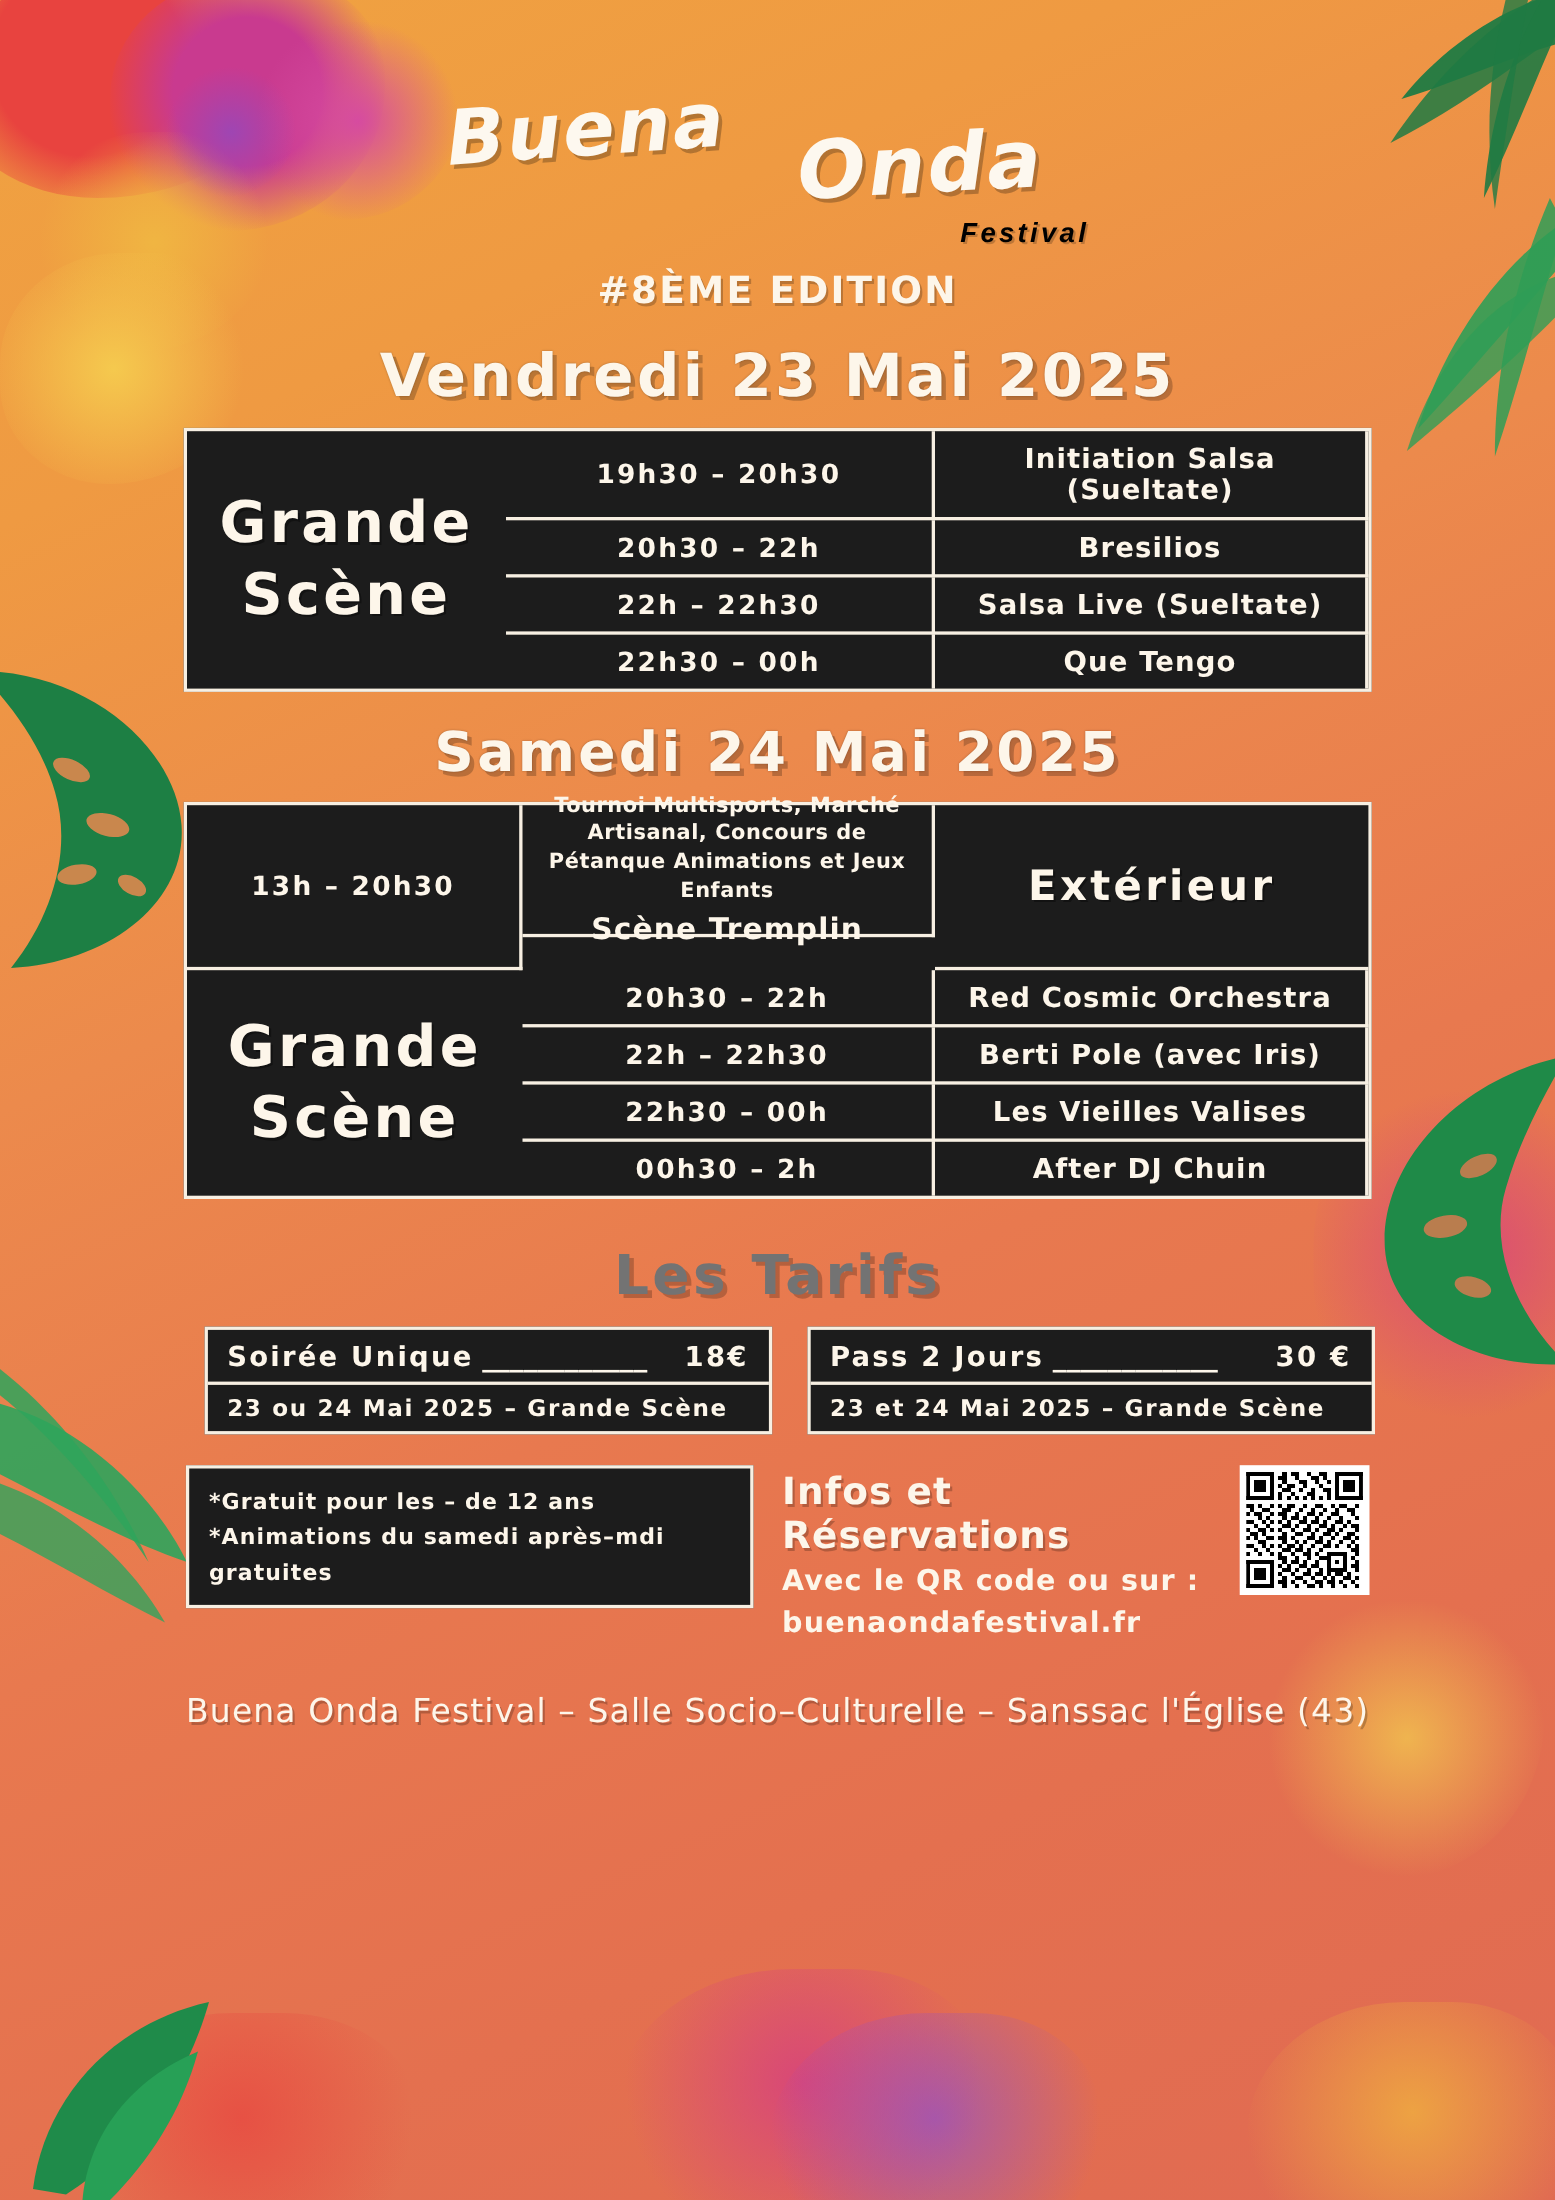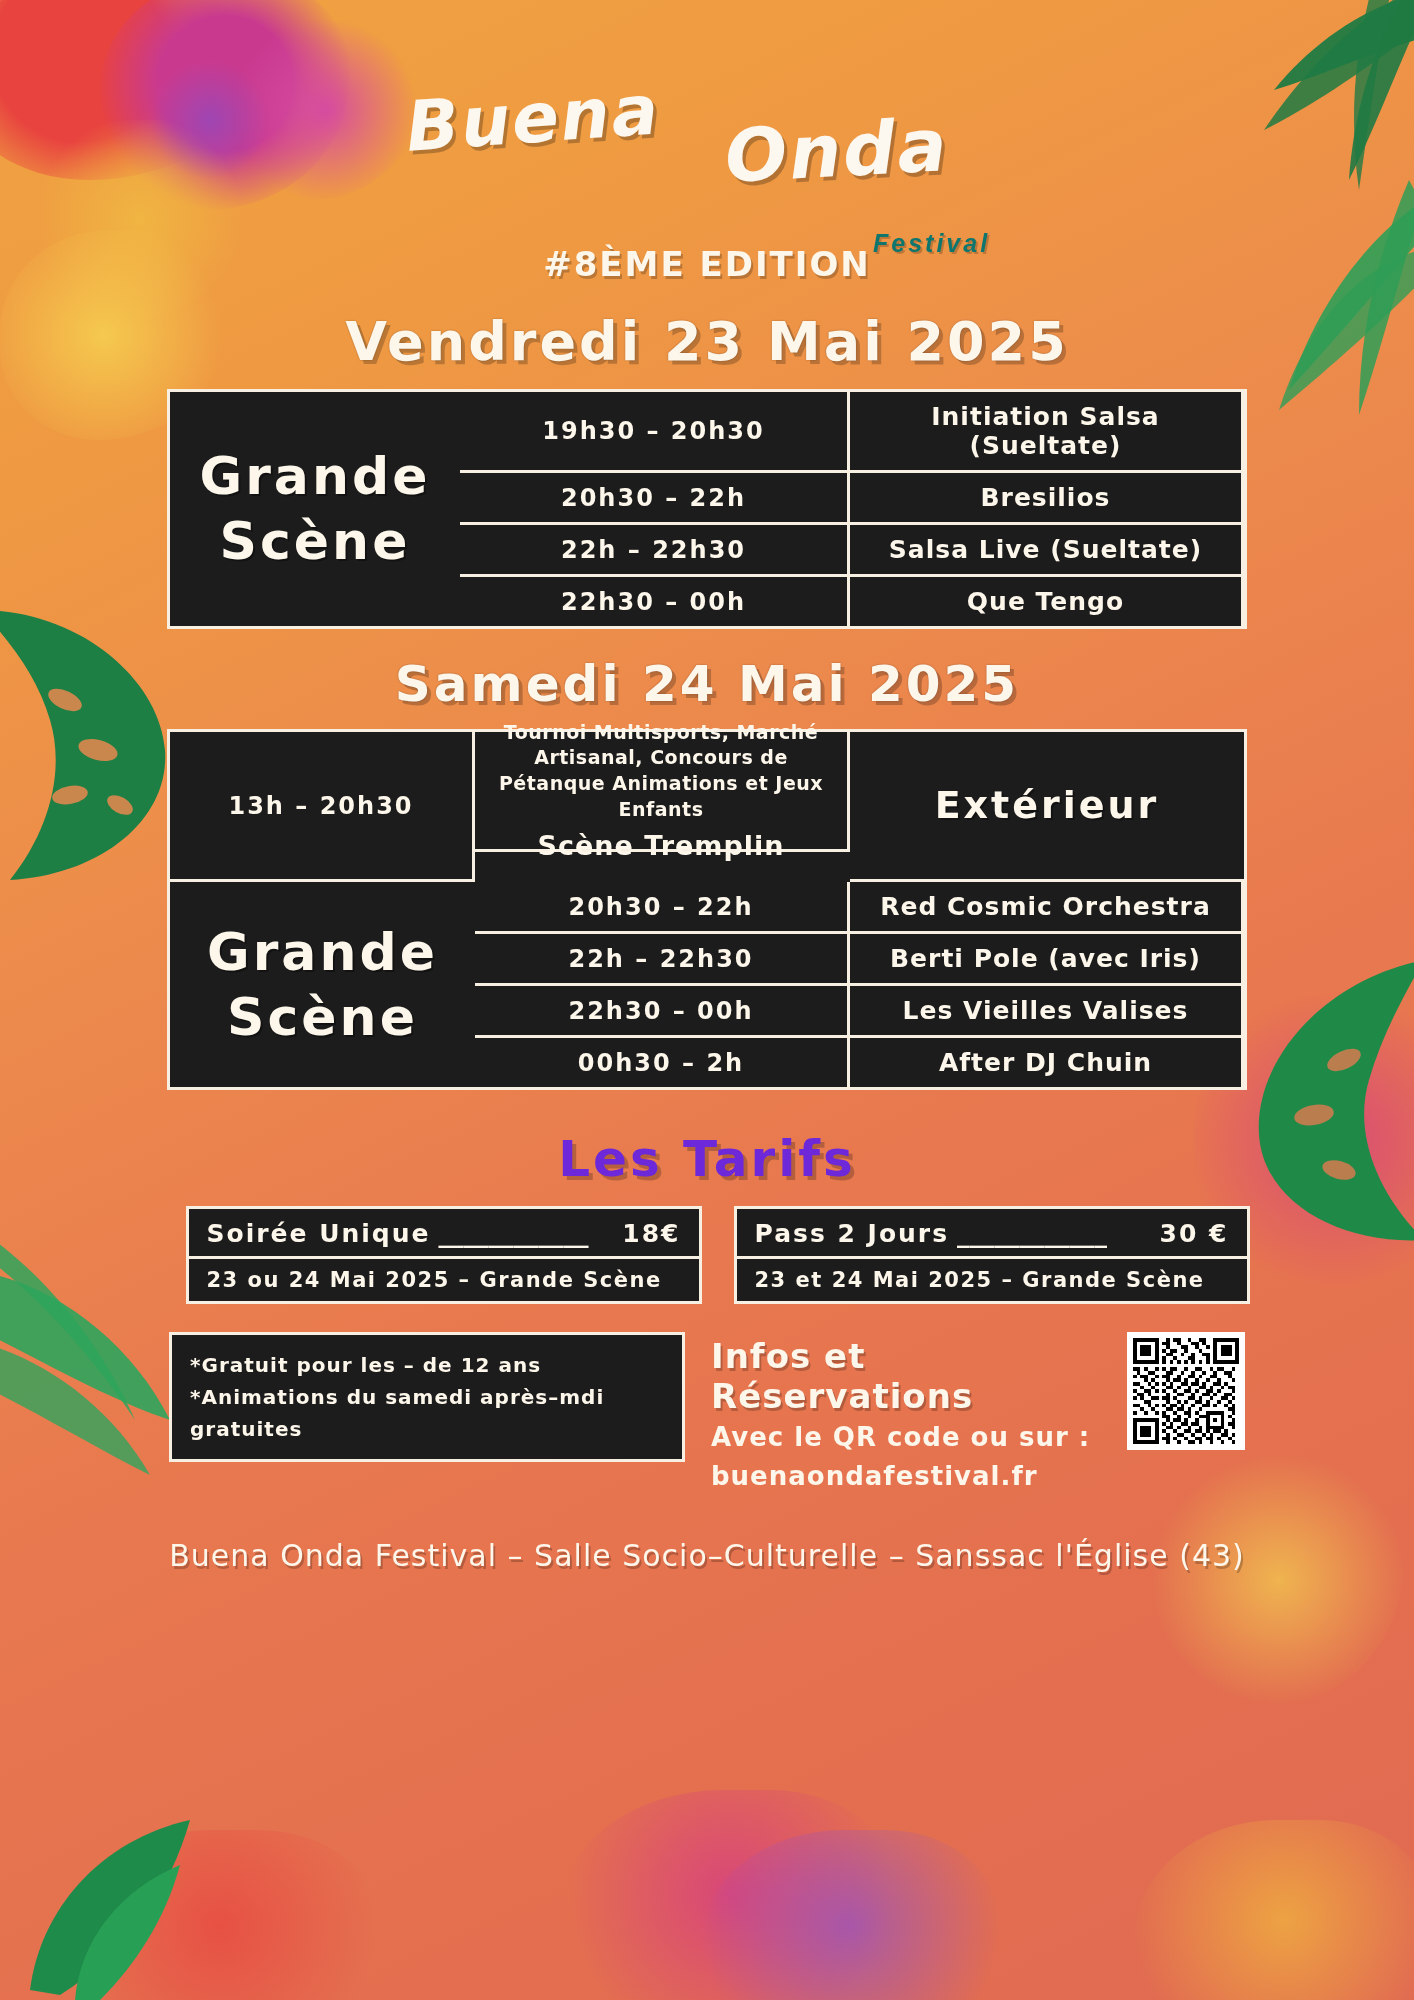--- a/index.html
+++ b/index.html
@@ -36,23 +36,23 @@
   }
   .logo-buena {
     position: absolute; left: 406px; top: 78px;
     font-size: 69px; transform: rotate(-4deg);
   }
   .logo-onda {
     position: absolute; left: 725px; top: 108px;
     font-size: 73px; transform: rotate(-3deg);
   }
   .logo-festival {
-    position: absolute; left: 873px; top: 229px;
+    position: absolute; left: 873px; top: 198px;
     font-size: 25px; font-style: italic; font-weight: bold;
-    color: #0f766e; letter-spacing: 3px;
+    color: #000000; letter-spacing: 3px;
     text-shadow: 2px 2px 0 rgba(0,0,0,0.2);
   }
 
   .edition {
     text-align: center;
     font-family: "DejaVu Sans", sans-serif;
     font-weight: bold;
     font-size: 34px;
     letter-spacing: 2px;
     color: #fdf6ea;
@@ -107,21 +107,21 @@
 
   .act .multi { font-size: 19px; line-height: 1.35; letter-spacing: .5px; }
   .act .tremplin { display:block; font-size: 27px; margin-top: 8px; letter-spacing: 1px; }
 
   .tarifs-title {
     text-align: center;
     font-family: "DejaVu Sans", sans-serif;
     font-weight: bold;
     font-size: 50px;
     letter-spacing: 3px;
-    color: #6d28d9;
+    color: #737373;
     text-shadow: 4px 4px 0 rgba(0,0,0,0.22);
     margin-top: 40px; margin-bottom: 18px;
   }
 
   .price-row { display: flex; justify-content: center; gap: 32px; padding-left: 21px; }
   .price-box { width: 516px; border: 3px solid #f7efe2; background: #1c1c1c; }
   .price-top {
     display: flex; justify-content: space-between; align-items: center;
     color: #fdf6ea; font-family: "DejaVu Sans", sans-serif; font-weight: bold;
     font-size: 25px; letter-spacing: 2px;

